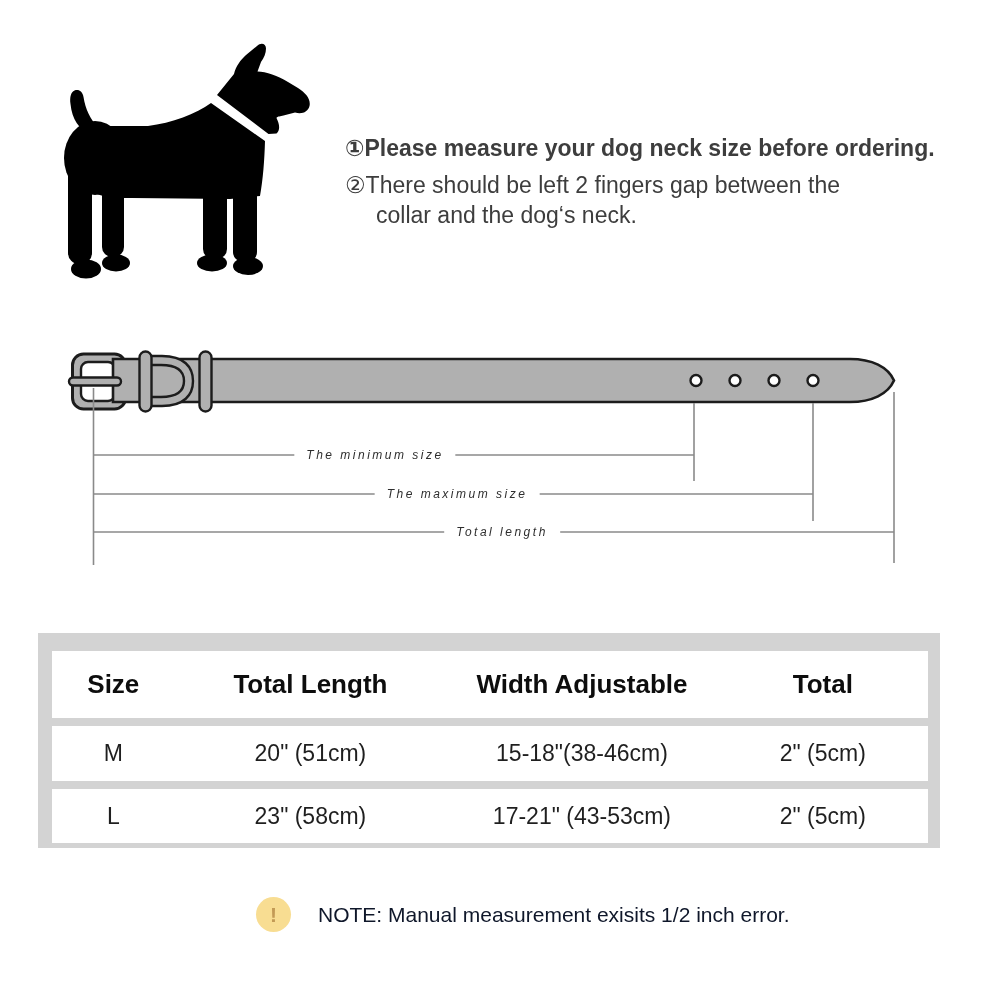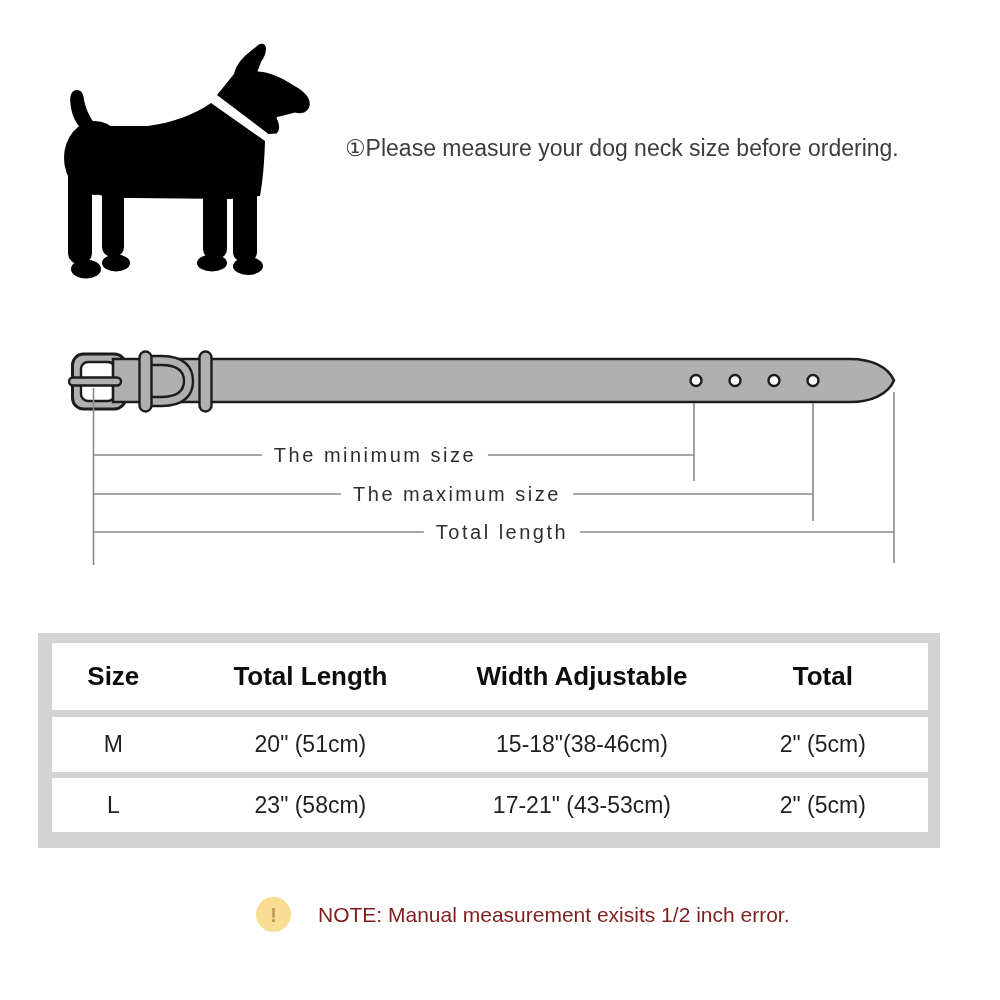--- a/index.html
+++ b/index.html
@@ -5,52 +5,52 @@
   html,body { margin:0; padding:0; background:#ffffff; }
   .page {
     position:relative; width:1000px; height:1000px; background:#ffffff;
     font-family:"Liberation Sans","DejaVu Sans",sans-serif; color:#3b3b3b; overflow:hidden;
   }
   
   .dog-svg { position:absolute; left:40px; top:20px; width:280px; height:280px; }
   
   .instructions { position:absolute; left:345px; top:133px; width:600px; font-size:23px; color:#3d3d3d; }
   .instr-item { line-height:30px; }
-  .instr-item.first { margin-bottom:7px; }
+  .instr-item.first { margin-bottom:7px;font-weight:bold; }
   .instr-line2 { margin-left:31px; }
   
   .collar-svg { position:absolute; left:0; top:330px; width:1000px; height:250px; }
   .dim-label {
     position:absolute; transform:translate(-50%,-50%); background:#ffffff;
-    padding:0 12px; white-space:nowrap; font-size:20px; font-weight:500;
-    letter-spacing:2.5px; color:#2e2e2e;
+    padding:0 12px; white-space:nowrap; font-size:12px; font-weight:500;
+    letter-spacing:2.5px; color:#2e2e2e;font-style:italic;
   }
   .dim-label.min { left:375px; top:455px; }
   .dim-label.max { left:457px; top:494px;text-align:right; }
   .dim-label.total { left:502px; top:532px; }
   
   .size-table {
     position:absolute; left:38px; top:633px; width:902px; height:215px;
     background:#d3d3d3; box-sizing:border-box; padding:10px 12px 16px 14px;
   }
-  .trow { background:#ffffff; display:flex; align-items:center; }
+  .trow { background:#ffffff; display:flex; align-items:center;margin-top:8px; }
   .trow.thead { height:67px; margin-bottom:7px; font-weight:bold; font-size:26px; color:#0d0d0d; }
   .trow.tbody1 { height:55px; margin-bottom:6px; }
   .trow.tbody2 { height:54px; }
   .trow.tbody1, .trow.tbody2 { font-size:23px; color:#1f1f1f; }
   .tcell { text-align:center; }
   .c1 { width:14%; } .c2 { width:31%; } .c3 { width:31%; } .c4 { width:24%; }
   
   .note { position:absolute; left:256px; top:897px; display:flex; align-items:center; }
   .note-icon {
     width:35px; height:35px; border-radius:50%; background:#f8dd92;
     display:flex; align-items:center; justify-content:center;
     color:#c39a55; font-weight:bold; font-size:21px; flex:0 0 auto;
   }
-  .note-text { margin-left:27px; font-size:21px; color:#7f1d1d; white-space:nowrap; }
+  .note-text { margin-left:27px; font-size:21px; color:#0f172a; white-space:nowrap; }
 </style>
 </head>
 <body>
 
 <div class="page">
 
   <svg class="dog-svg" viewBox="40 20 280 280" xmlns="http://www.w3.org/2000/svg" aria-hidden="true">
     <g fill="#000000" stroke="none">
 
       <path d="M 90 133 C 79 130 72 119 70.5 104 C 69.5 97 71 92 74.5 90.5 C 78.5 89 82.5 91 83.5 97 C 85.5 109 90 119 98 127 L 98 133 Z"></path>
@@ -67,20 +67,24 @@
 
       <path d="M 211 103 L 265 141 C 264.5 160 263 180 260 196 L 230 199 L 132 198 C 106 199 85 193 77 181 C 69 169 68 153 72 144 C 76.5 132 87 126 98 126 L 148 126 C 172 123 196 114 211 103 Z"></path>
       <ellipse cx="95" cy="158" rx="31" ry="37"></ellipse>
 
       <path d="M 217 95 L 234 74 C 236 66 240.5 60 246 55 L 257 46 C 261 42 266 43.5 266 48.5 C 266 53 264 58 261 62 L 257.5 71.5 C 266 71.5 278 76 288 82 L 298 88 C 306 93 311 99.5 309.5 106 C 308 112 302 114.5 295 112.5 L 283.5 115.5 C 280.5 116.5 277.5 116 276.5 118 C 279.5 124 280.5 130 276.5 133.5 L 268.5 134 Z"></path>
     </g>
   </svg>
 
   <div class="instructions">
     <div class="instr-item first">①Please measure your dog neck size before ordering.</div>
+    <div class="instr-item">
+      <div>②There should be left 2 fingers gap between the</div>
+      <div class="instr-line2">collar and the dog‘s neck.</div>
+    </div>
   </div>
 
   <svg class="collar-svg" viewBox="0 330 1000 250" xmlns="http://www.w3.org/2000/svg" aria-hidden="true">
 
     <rect x="72.5" y="354" width="53" height="55" rx="11" fill="#b0b0b0" stroke="#1c1c1c" stroke-width="3"></rect>
 
     <rect x="81" y="362" width="34" height="39" rx="7" fill="#ffffff" stroke="#1c1c1c" stroke-width="2.4"></rect>
 
     <path d="M 113 359 H 850 C 872 359 888 367 894 380.5 C 888 394 872 402 850 402 H 113 Z" fill="#b0b0b0" stroke="#1c1c1c" stroke-width="2.6"></path>
 

